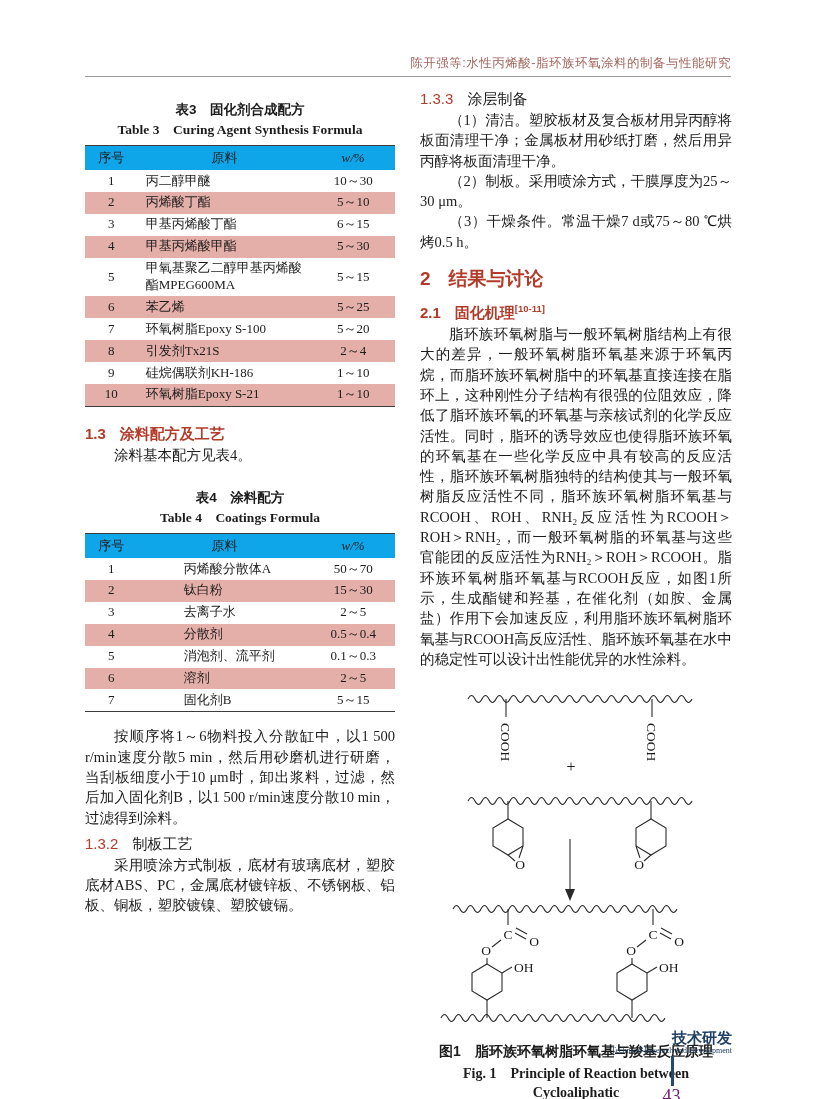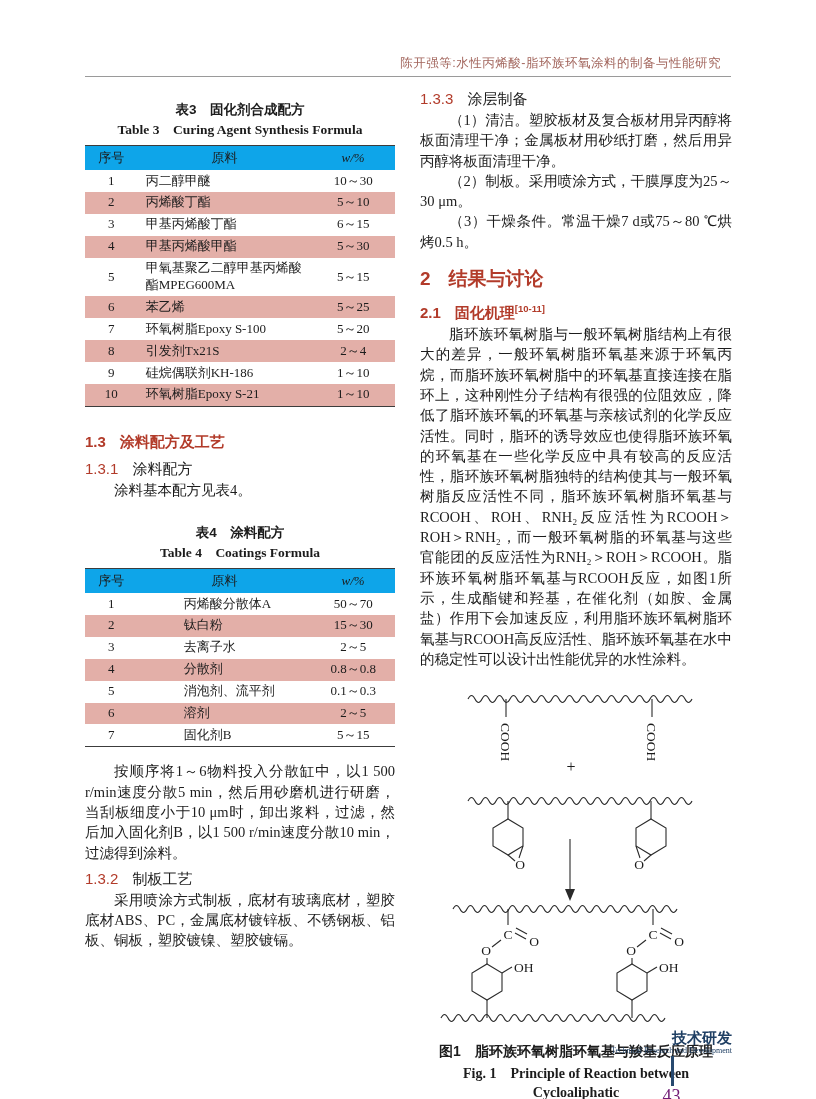--- a/index.html
+++ b/index.html
@@ -2,40 +2,40 @@
 <html><head>
 <meta charset="utf-8">
 <style>
   html,body { margin:0; padding:0; background:#ffffff; }
   .page {
     position:relative; width:816px; height:1099px; background:#ffffff;
     font-family:"Liberation Serif", serif; color:#1c1c1c; overflow:hidden;
   }
   
   .running-head {
-    position:absolute; top:55px; right:95px;
+    position:absolute; top:55px; right:85px;
     font-size:12.5px; color:#a2655c; letter-spacing:0.5px;
     font-family:"Liberation Sans", sans-serif;
     text-align:center;
   }
   .head-rule { position:absolute; top:76px; left:85px; width:646px; border-top:1px solid #9a9a9a; }
 
   
   .col { position:absolute; top:88px; }
   .col-left  { left:85px;  width:310px; }
   .col-right { left:420px; width:312px; }
 
   p.body {
     margin:0; font-size:14.5px; line-height:20.3px; text-align:justify;
     text-indent:2em;
   }
   p.body.noindent { text-indent:0; }
 
   
-  .h-red { margin-top:24px; color:#b23b2a; font-family:"Liberation Sans",sans-serif;
+  .h-red { margin-top:16px; color:#b23b2a; font-family:"Liberation Sans",sans-serif;
            font-weight:bold; font-size:15px; line-height:22px; }
   .h-red .ht { margin-left:14px; }
   .h-red.h2 { font-size:19px; line-height:26px; margin-top:14px; }
   .h-red.h2 .ht { margin-left:18px; }
   .h-sub { margin-top:5px; font-size:15px; line-height:22px; }
   .h-sub .num-red { color:#b23b2a; font-family:"Liberation Sans",sans-serif; }
   .h-sub .ht-black { margin-left:14px; color:#1c1c1c; }
   sup.ref { color:#b23b2a; font-size:9.5px; font-family:"Liberation Sans",sans-serif; font-weight:bold; }
 
   
@@ -144,23 +144,20 @@
             <td>10</td>
             <td>环氧树脂Epoxy S-21</td>
             <td>1～10</td>
           </tr>
         </tbody>
     </table>
 
     <div class="h-red">
       <span>1.3</span><span class="ht">涂料配方及工艺</span>
     </div>
-    <div class="h-sub">
-      <span class="num-red">1.3.1</span><span class="ht-black">涂料配方</span>
-    </div>
     <p class="body">涂料基本配方见表4。</p>
 
     <div class="tbl-title-zh" style="margin-top:24px">表4　涂料配方</div>
     <div class="tbl-title-en">Table 4　Coatings Formula</div>
     <table class="data-table t4">
       <thead>
         <tr>
           <th>序号</th>
           <th>原料</th>
           <th class="wpct">w/%</th>
@@ -178,21 +175,21 @@
             <td>15～30</td>
           </tr>
           <tr>
             <td>3</td>
             <td>去离子水</td>
             <td>2～5</td>
           </tr>
           <tr>
             <td>4</td>
             <td>分散剂</td>
-            <td>0.8～0.8</td>
+            <td>0.5～0.4</td>
           </tr>
           <tr>
             <td>5</td>
             <td>消泡剂、流平剂</td>
             <td>0.1～0.3</td>
           </tr>
           <tr>
             <td>6</td>
             <td>溶剂</td>
             <td>2～5</td>

